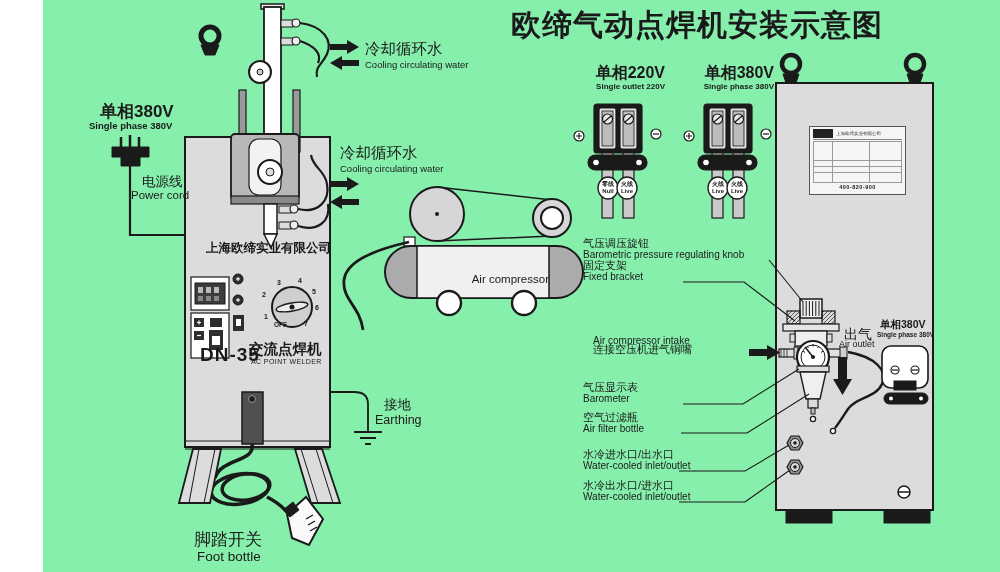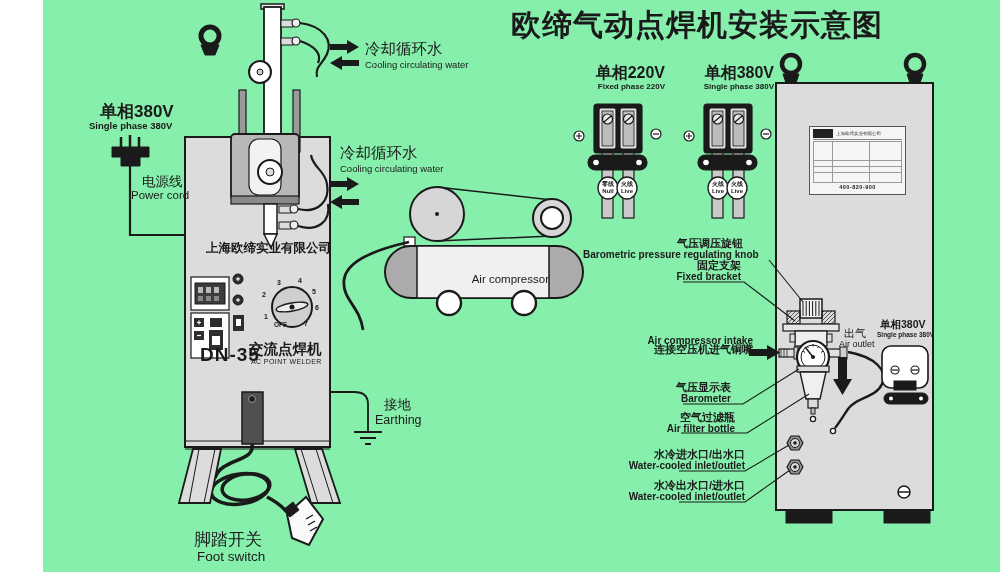--- a/index.html
+++ b/index.html
@@ -1,21 +1,21 @@
 <!DOCTYPE html>
 <html><head>
 <meta charset="utf-8">
 <style>
   html,body{margin:0;padding:0;background:#fff;}
   .canvas{position:relative;width:1000px;height:572px;background:#86efac;overflow:hidden;
           font-family:"Liberation Sans",sans-serif;color:#1a1a1a;margin-left:43px;}
   svg.art{position:absolute;left:0;top:0;}
   .lbl{position:absolute;line-height:1.12;white-space:nowrap;color:#1a1a1a;}
   .ctr{text-align:right;}
-  .rgt{text-align:right;font-weight:bold;}
+  .rgt{text-align:left;}
   .title{font-size:30px;font-weight:700;letter-spacing:1px;}
   .plate{position:absolute;left:766px;top:126px;width:97px;height:69px;background:#f5f5f5;
          border:1px solid #555;box-sizing:border-box;padding:2px 3px;}
   .plate-head{display:flex;align-items:center;gap:3px;border-bottom:1px solid #888;padding-bottom:1px;}
   .plate-logo{width:20px;height:9px;background:#222;flex:0 0 auto;}
   .plate-co{font-size:4.5px;color:#333;overflow:hidden;}
   .plate-grid{height:40px;margin-top:1px;
      background-image:repeating-linear-gradient(to bottom, transparent 0 5.6px, #9a9a9a 5.6px 6.2px),
                       repeating-linear-gradient(to right, transparent 0 18px, #9a9a9a 18px 18.6px);
      border:0.5px solid #9a9a9a;}
@@ -320,26 +320,26 @@
 <span class="lbl" style="left:255px;top:277px;font-size:7px;font-weight:700;">4</span>
 <span class="lbl" style="left:269px;top:288px;font-size:7px;font-weight:700;">5</span>
 <span class="lbl" style="left:272px;top:304px;font-size:7px;font-weight:700;">6</span>
 <span class="lbl" style="left:261px;top:320px;font-size:7px;font-weight:700;">7</span>
 <span class="lbl" style="left:231px;top:321px;font-size:6.5px;font-weight:700;">OFF</span>
 
 <div class="lbl" style="left:341px;top:397px;font-size:13.5px;">接地</div>
 <div class="lbl" style="left:332px;top:413px;font-size:12.5px;">Earthing</div>
 
 <div class="lbl" style="left:151px;top:530px;font-size:17px;">脚踏开关</div>
-<div class="lbl" style="left:154px;top:549px;font-size:13.5px;">Foot switch</div>
+<div class="lbl" style="left:154px;top:549px;font-size:13.5px;">Foot bottle</div>
 
 <div class="lbl ctr" style="left:374px;top:273px;width:132px;font-size:11.5px;">Air compressor</div>
 
 <div class="lbl ctr" style="left:530px;top:64px;width:92px;font-size:16px;font-weight:600;">单相220V</div>
-<div class="lbl ctr" style="left:530px;top:83px;width:92px;font-size:8px;font-weight:700;">Fixed phase 220V</div>
+<div class="lbl ctr" style="left:530px;top:83px;width:92px;font-size:8px;font-weight:700;">Single outlet 220V</div>
 <div class="lbl ctr" style="left:639px;top:64px;width:92px;font-size:16px;font-weight:600;">单相380V</div>
 <div class="lbl ctr" style="left:639px;top:83px;width:92px;font-size:8px;font-weight:700;">Single phase 380V</div>
 
 <div class="lbl tag" style="left:554px;top:181px;">
   <div>零线</div>
       <div>Null</div>
 </div>
 <div class="lbl tag" style="left:573px;top:181px;">
   <div>火线</div>
       <div>Live</div>
@@ -367,21 +367,21 @@
 
 <div class="lbl rgt" style="left:540px;top:411px;width:152px;font-size:11px;">空气过滤瓶</div>
 <div class="lbl rgt" style="left:540px;top:423px;width:152px;font-size:10px;">Air filter bottle</div>
 
 <div class="lbl rgt" style="left:540px;top:448px;width:162px;font-size:11px;">水冷进水口/出水口</div>
 <div class="lbl rgt" style="left:540px;top:460px;width:162px;font-size:10px;">Water-cooled inlet/outlet</div>
 
 <div class="lbl rgt" style="left:540px;top:479px;width:162px;font-size:11px;">水冷出水口/进水口</div>
 <div class="lbl rgt" style="left:540px;top:491px;width:162px;font-size:10px;">Water-cooled inlet/outlet</div>
 
-<div class="lbl" style="left:801px;top:327px;font-size:11px;">出气</div>
+<div class="lbl" style="left:801px;top:327px;font-size:14px;">出气</div>
 <div class="lbl" style="left:796px;top:339px;font-size:9px;">Air outlet</div>
 
 <div class="lbl" style="left:837px;top:319px;font-size:10.5px;font-weight:600;">单相380V</div>
 <div class="lbl" style="left:834px;top:331px;font-size:6.5px;font-weight:600;">Single phase 380V</div>
 
 <div class="plate">
   <div class="plate-head">
     <div class="plate-logo"></div>
     <div class="plate-co">上海欧缔实业有限公司</div>
   </div>

